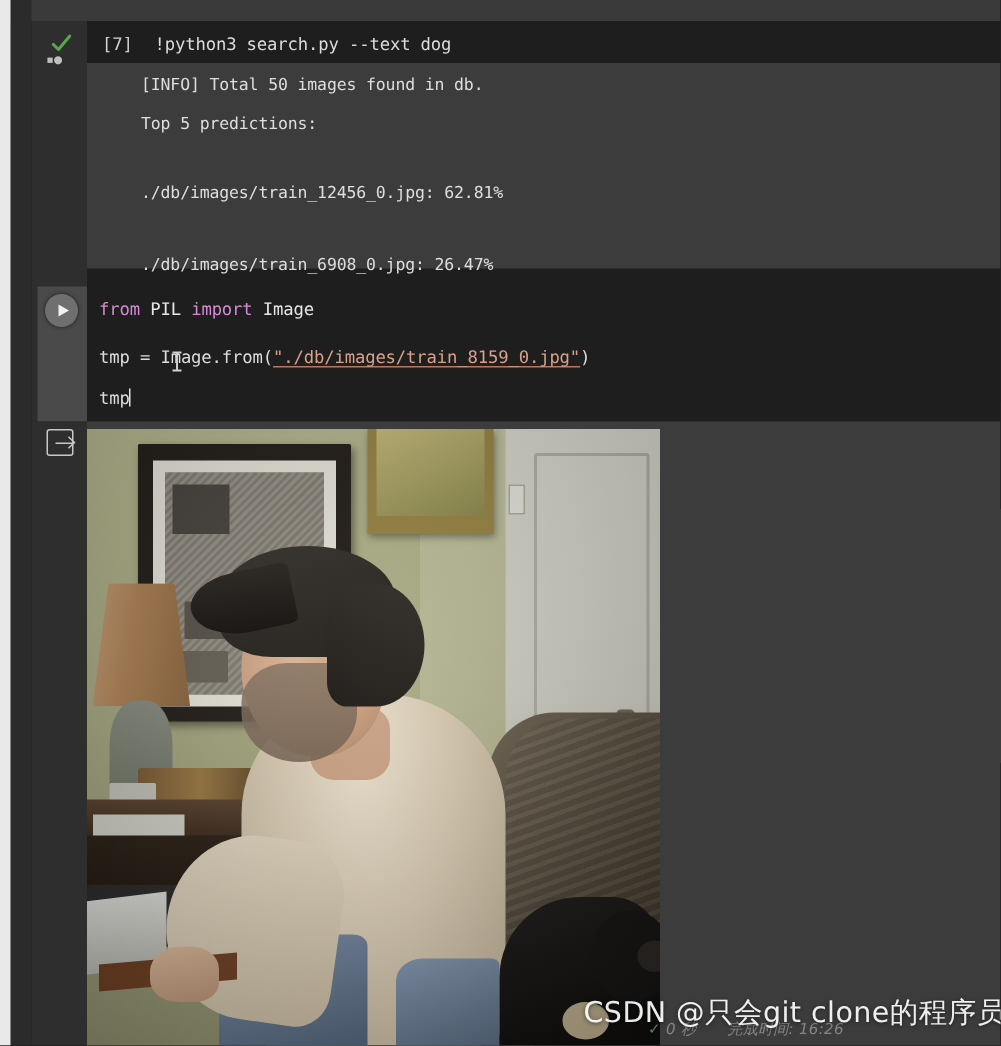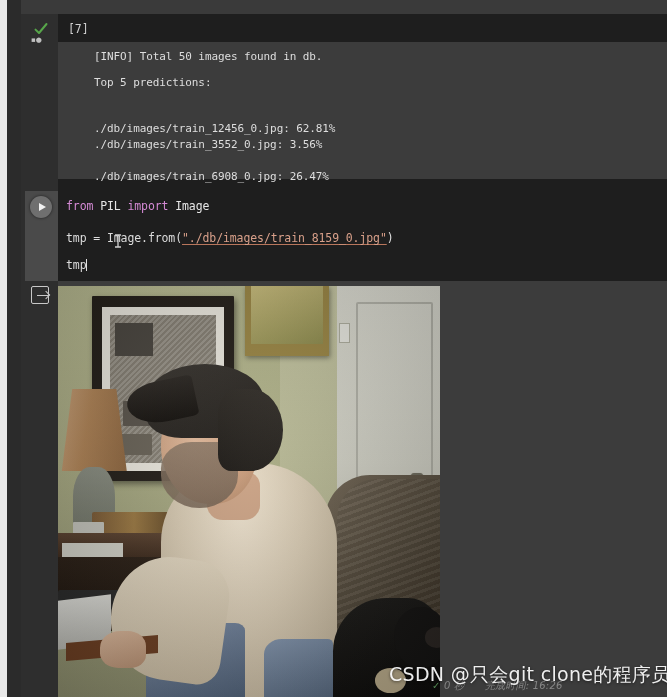--- a/index.html
+++ b/index.html
@@ -338,29 +338,29 @@
 
   <div class="check-icon" style="left:33px; top:21px;">
     <svg viewBox="0 0 16 16" width="16" height="16" aria-hidden="true">
       <path d="M2.5 8.6 L6 12 L13.5 3" stroke="#57a64a" stroke-width="2" fill="none" stroke-linecap="round" stroke-linejoin="round"></path>
     </svg>
   </div>
   <div class="mini-dots" style="left:31px; top:36px;">▪●</div>
 
   <div class="cell-input" style="left:58px; top:14px; width:609px; height:28px;">
     <div class="line prompt-label" style="left:10px; top:8px;">[7]</div>
+    <div class="line plain" style="left:45px; top:8px;">!python3 search.py --text dog</div>
   </div>
 
   <div class="cell-output" style="left:58px; top:42px; width:609px; height:137px;">
     <div class="line out-text" style="left:36px; top:8px;">[INFO] Total 50 images found in db.</div>
 
     <div class="line out-text" style="left:36px; top:34px;">Top 5 predictions:</div>
 
     <div class="line out-text" style="left:36px; top:80px;">./db/images/train_12456_0.jpg: 62.81%</div>
-    <div class="line out-text" style="left:36px; top:96px;">./db/images/train_3552_0.jpg: 3.56%</div>
     <div class="line out-text" style="left:36px; top:128px;">./db/images/train_6908_0.jpg: 26.47%</div>
   </div>
 
   <div class="gutter" style="top:186px; height:95px;"></div>
 
   <div class="check-icon" style="left:33px; top:196px;">
     <svg viewBox="0 0 16 16" width="16" height="16" aria-hidden="true">
       <path d="M2.5 8.6 L6 12 L13.5 3" stroke="#57a64a" stroke-width="2" fill="none" stroke-linecap="round" stroke-linejoin="round"></path>
     </svg>
   </div>

